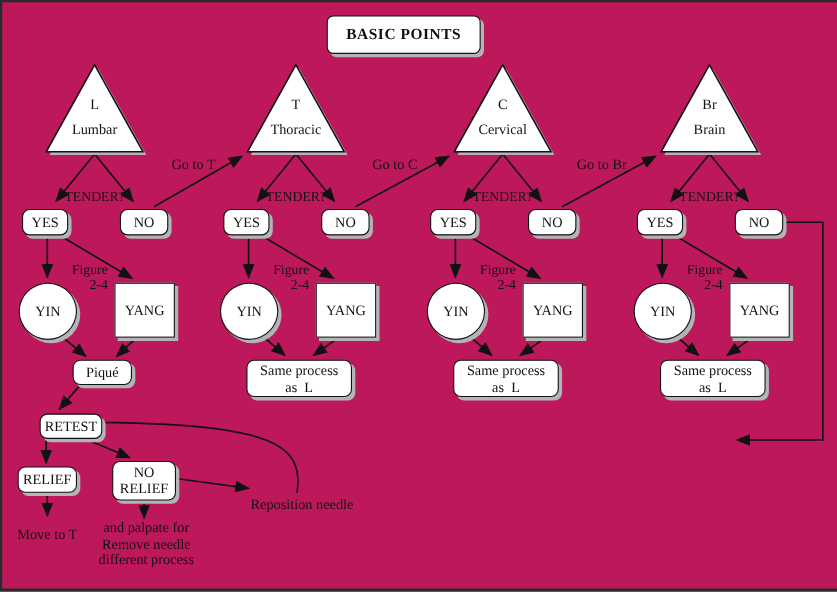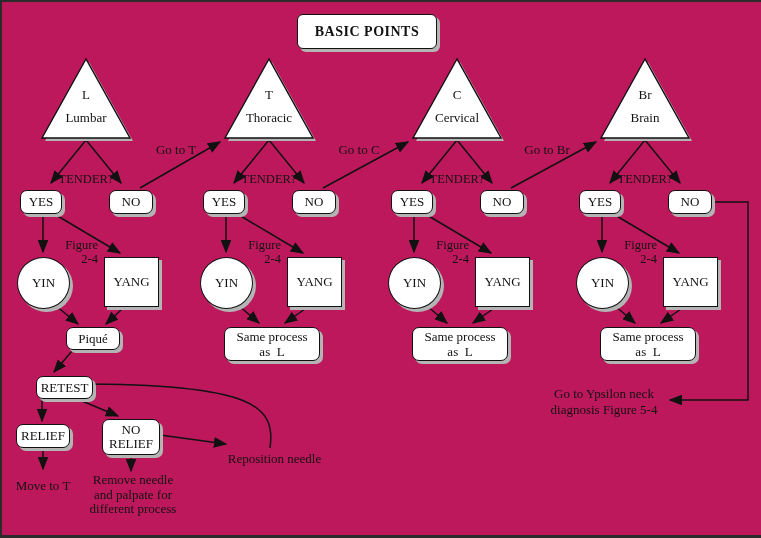--- a/index.html
+++ b/index.html
@@ -204,24 +204,20 @@
     </div>
   <div class="node round" style="left:14px;top:422px;width:54px;height:24px;">
     <span>RELIEF</span>
     </div>
   <div class="node round col2" style="left:100px;top:417px;width:58px;height:36px;line-height:14px;">
     <div>NO</div>
     <div>RELIEF</div>
   </div>
   <div class="lbl" style="left:0px;top:476px;width:82px;">Move to T</div>
   <div class="lbl" style="left:66px;top:471px;width:130px;line-height:14.5px;">
+    <div>and palpate for</div>
     <div>Remove needle</div>
-    <div>and palpate for</div>
     <div>different process</div>
   </div>
   <div class="lbl" style="left:210px;top:449px;width:125px;">Reposition needle</div>
 
-  <div class="lbl" style="left:528px;top:384px;width:148px;line-height:16px;">
-    <div>Go to Ypsilon neck</div>
-    <div>diagnosis Figure 5-4</div>
-  </div>
 
 </div>
 
 </body></html>

